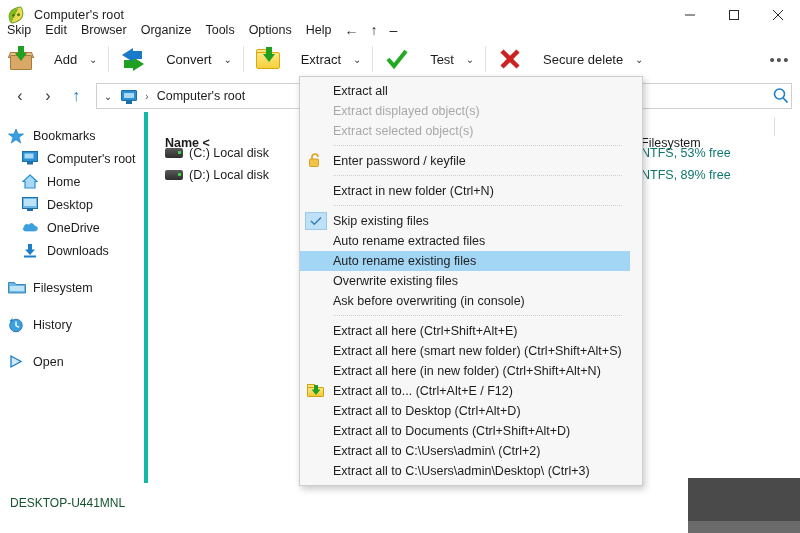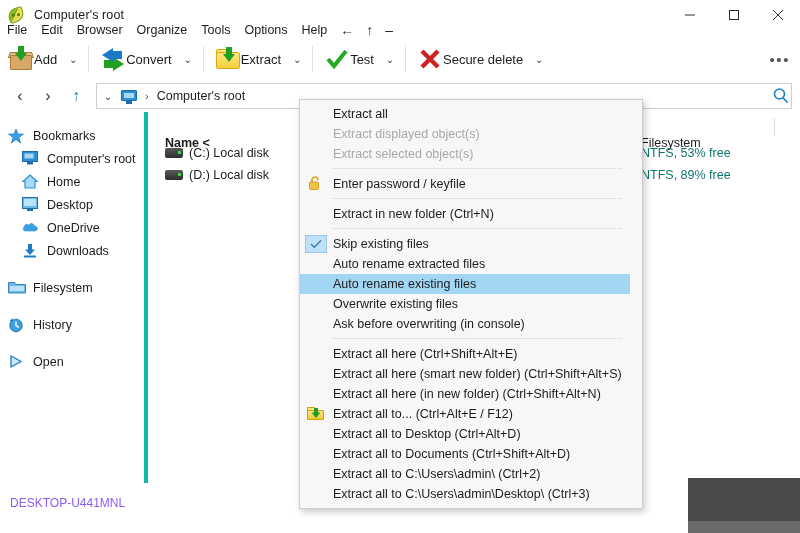--- a/index.html
+++ b/index.html
@@ -105,21 +105,21 @@
   }
   .tb-item {
     display: flex;
     align-items: center;
     height: 36px;
     padding: 0 4px 0 8px;
   }
   .tb-label {
     font-size: 13px;
     color: #1c1c1c;
-    margin-left: 0;
+    margin-left: 20px;
     white-space: nowrap;
   }
   .tb-caret {
     width: 24px; height: 36px;
     display: flex; align-items: center; justify-content: center;
     color: #3a3a3a;
     font-size: 10px;
   }
   .tb-sep {
     width: 1px; height: 26px;
@@ -366,21 +366,20 @@
     position: absolute;
     left: 299px; top: 76px;
     width: 344px;
     background: #f7f7f7;
     border: 1px solid #cdcdcd;
     box-shadow: 2px 3px 7px rgba(0,0,0,.22);
     padding: 4px 12px 4px 0;
     box-sizing: border-box;
     font-size: 12.5px;
     z-index: 50;
-    margin-top: 23px;
   }
   .mrow {
     position: relative;
     height: 20px;
     display: flex;
     align-items: center;
     padding-left: 33px;
     color: #1c1c1c;
     white-space: nowrap;
   }
@@ -432,21 +431,21 @@
   .statusbar {
     position: absolute;
     left: 0; bottom: 0;
     width: 800px; height: 50px;
     background: #ffffff;
   }
   .status-text {
     position: absolute;
     left: 10px; top: 13px;
     font-size: 12px;
-    color: #8b5cf6;
+    color: #14532d;
   }
   .desktop-strip {
     position: absolute;
     left: 688px; top: 478px;
     width: 112px; height: 55px;
     background: #4a4a4a;
   }
   .desktop-strip .lower {
     position: absolute;
     left: 0; bottom: 0;
@@ -478,21 +477,21 @@
       <div class="win-btn">
         <svg width="12" height="12" viewBox="0 0 12 12">
             <line x1="1" y1="1" x2="11" y2="11" stroke="#2a2a2a" stroke-width="1"></line>
             <line x1="11" y1="1" x2="1" y2="11" stroke="#2a2a2a" stroke-width="1"></line>
           </svg>
       </div>
     </div>
   </div>
 
   <div class="menubar">
-    <div class="mi">File</div>
+    <div class="mi">Skip</div>
     <div class="mi">Edit</div>
     <div class="mi">Browser</div>
     <div class="mi">Organize</div>
     <div class="mi">Tools</div>
     <div class="mi">Options</div>
     <div class="mi">Help</div>
     <div class="nav-glyph">←</div>
     <div class="nav-glyph">↑</div>
     <div class="nav-glyph">–</div>
   </div>

